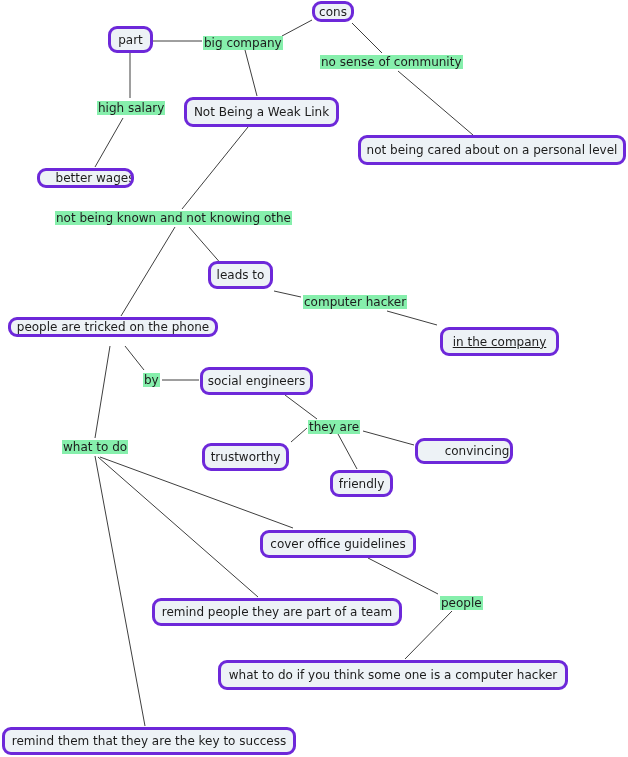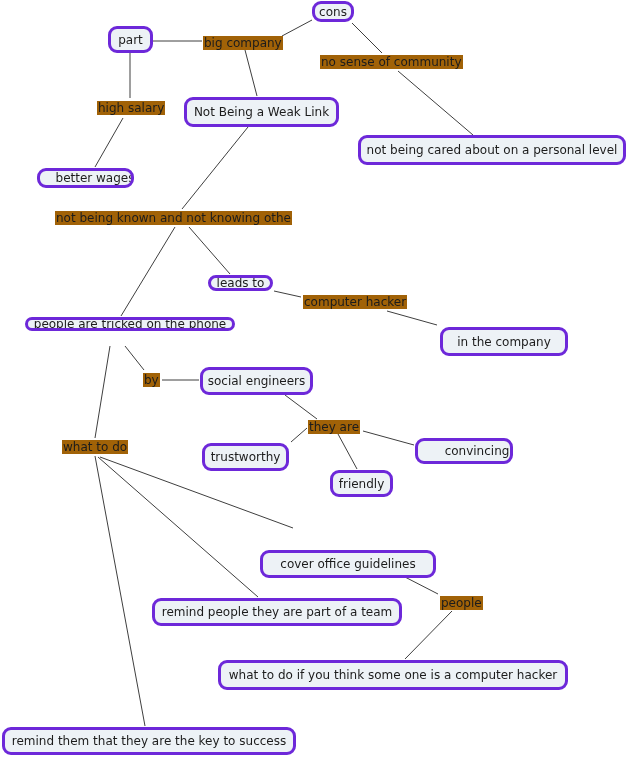--- a/index.html
+++ b/index.html
@@ -35,21 +35,21 @@
     white-space: nowrap;
     overflow: hidden;
     cursor: default;
   }
   .phrase {
     position: absolute;
     font-size: 12px;
     line-height: 14px;
     color: #1c1c1c;
     white-space: nowrap;
-    background: #a16207;
+    background: #86efac;
     padding: 0 1px;
     cursor: default;
   }
 </style>
 </head>
 <body>
 
 <div class="canvas">
   <svg class="edges" xmlns="http://www.w3.org/2000/svg" viewBox="0 0 628 757">
       <line x1="153" y1="41" x2="202" y2="41" stroke="#3f3f3f" stroke-width="1"></line>
@@ -86,42 +86,42 @@
       </div>
       <div class="concept" style="left: 184px; top: 97px; width: 155px; height: 30px;">
         <span>Not Being a Weak Link</span>
       </div>
       <div class="concept" style="left: 358px; top: 135px; width: 268px; height: 30px;">
         <span>not being cared about on a personal level</span>
       </div>
       <div class="concept" style="left: 37px; top: 168px; width: 97px; height: 20px; padding-left: 19px;">
         <span>better wages</span>
       </div>
-      <div class="concept" style="left: 208px; top: 275px; width: 65px; height: 16px;">
+      <div class="concept" style="left: 208px; top: 261px; width: 65px; height: 28px;">
         <span>leads to</span>
       </div>
-      <div class="concept" style="left: 25px; top: 317px; width: 210px; height: 14px; align-items: center;">
+      <div class="concept" style="left: 8px; top: 317px; width: 210px; height: 20px; align-items: center;">
         <span>people are tricked on the phone</span>
       </div>
-      <div class="concept" style="left: 440px; top: 327px; width: 128px; height: 29px;">
+      <div class="concept" style="left: 440px; top: 327px; width: 119px; height: 29px; text-decoration: underline;">
         <span>in the company</span>
       </div>
       <div class="concept" style="left: 200px; top: 367px; width: 113px; height: 28px;">
         <span>social engineers</span>
       </div>
       <div class="concept" style="left: 415px; top: 438px; width: 98px; height: 26px; padding-left: 26px;">
         <span>convincing</span>
       </div>
       <div class="concept" style="left: 202px; top: 443px; width: 87px; height: 28px;">
         <span>trustworthy</span>
       </div>
       <div class="concept" style="left: 330px; top: 470px; width: 63px; height: 27px;">
         <span>friendly</span>
       </div>
-      <div class="concept" style="left: 260px; top: 530px; width: 176px; height: 28px; margin-top: 20px;">
+      <div class="concept" style="left: 260px; top: 530px; width: 156px; height: 28px;">
         <span>cover office guidelines</span>
       </div>
       <div class="concept" style="left: 152px; top: 598px; width: 250px; height: 28px;">
         <span>remind people they are part of a team</span>
       </div>
       <div class="concept" style="left: 218px; top: 660px; width: 350px; height: 30px;">
         <span>what to do if you think some one is a computer hacker</span>
       </div>
       <div class="concept" style="left: 2px; top: 727px; width: 294px; height: 28px;">
         <span>remind them that they are the key to success</span>

